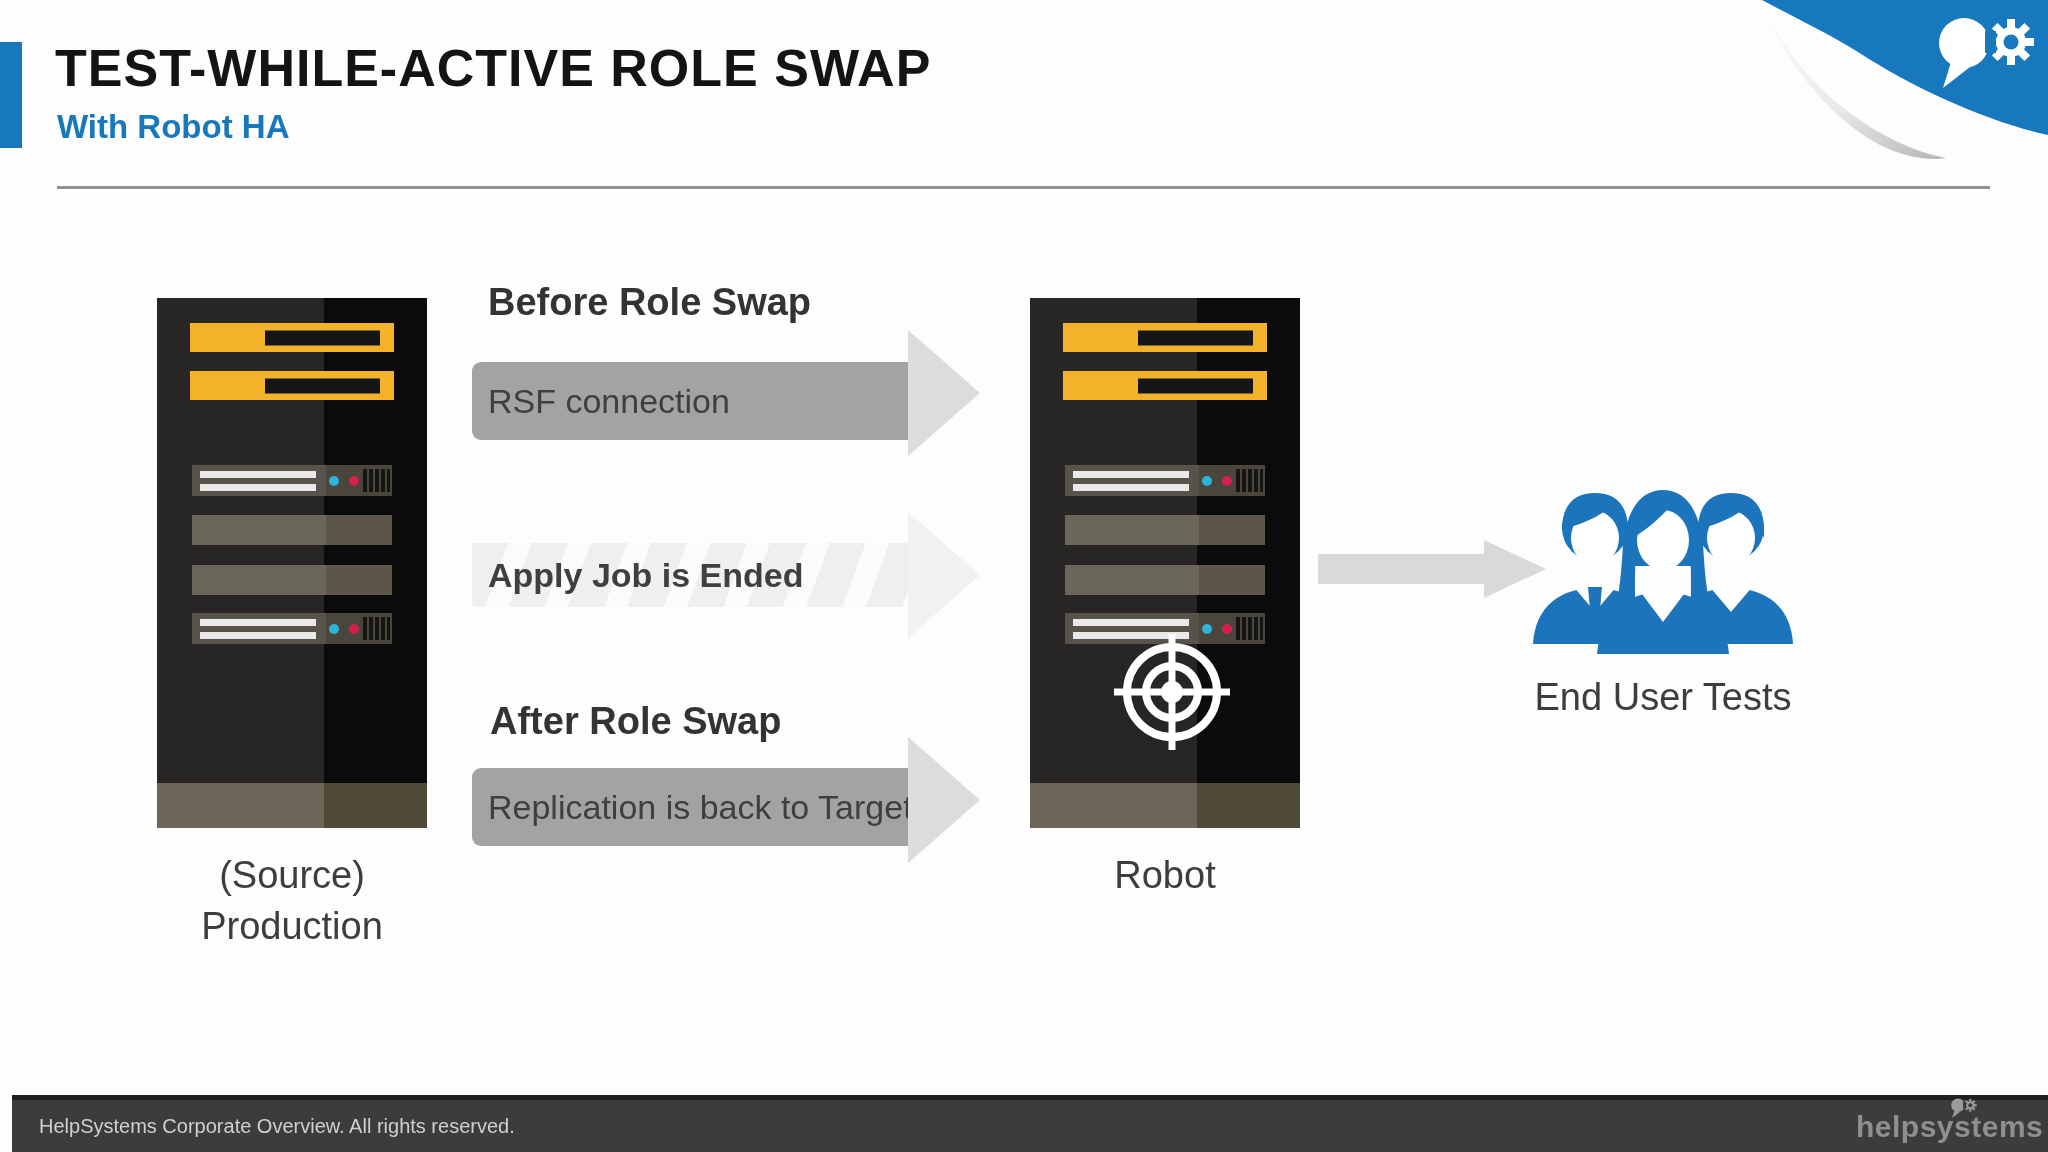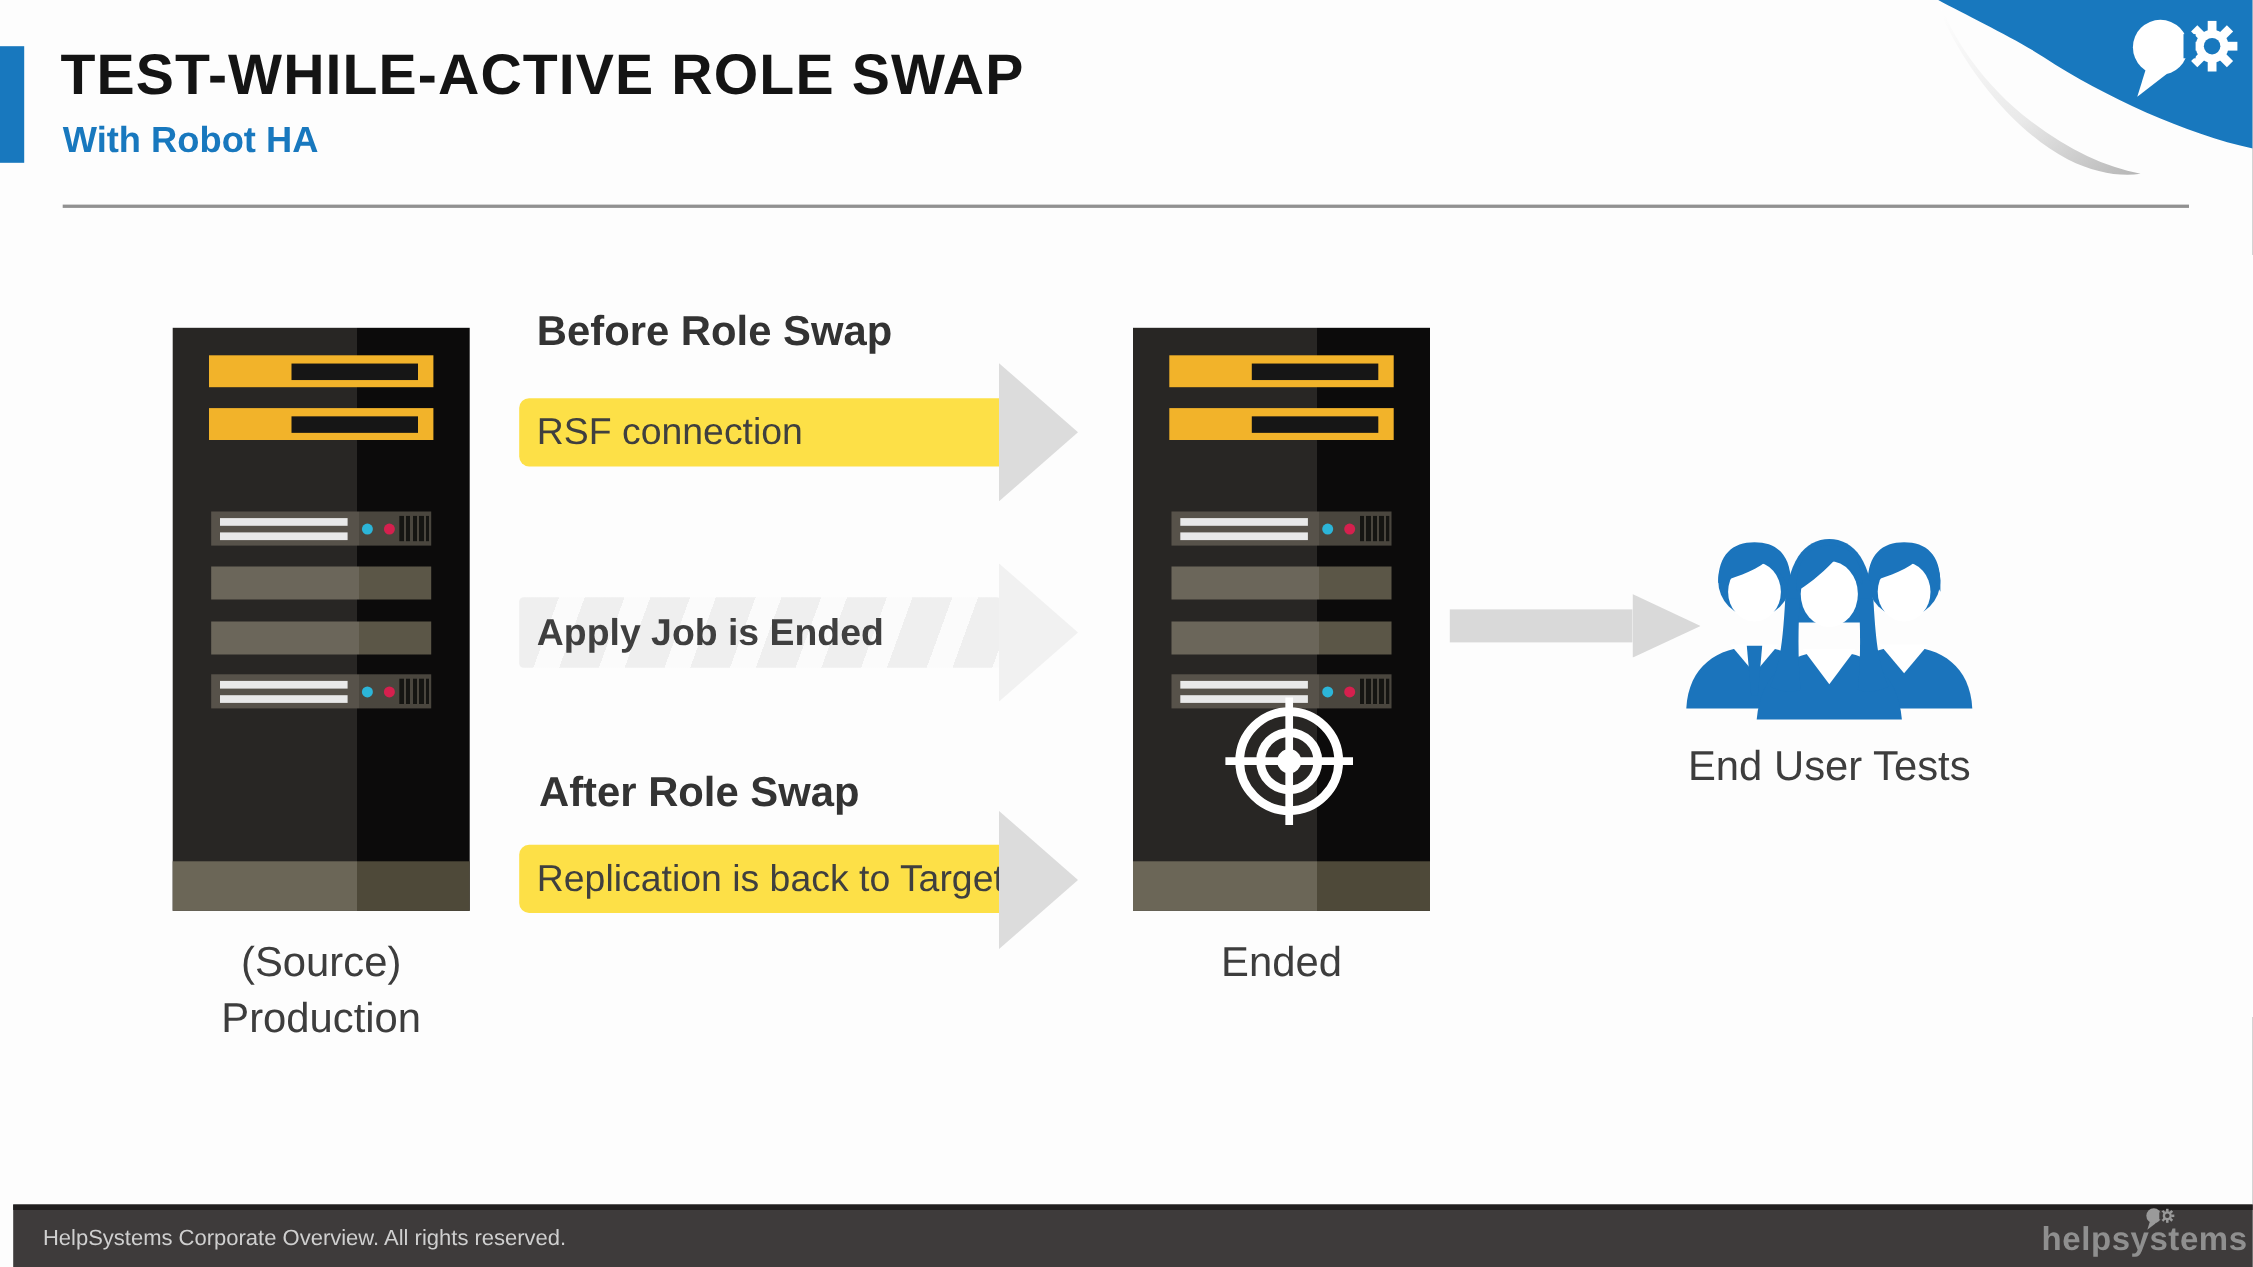--- a/index.html
+++ b/index.html
@@ -24,21 +24,21 @@
   .t-led{position:absolute;top:11px;width:10px;height:10px;border-radius:50%;}
   .t-led.cyan{left:137px;background:#2cb5d8;}
   .t-led.red{left:157px;background:#d5204e;}
   .t-vents{position:absolute;left:171px;top:4px;bottom:4px;width:27px;
     background:repeating-linear-gradient(90deg,#151512 0 4px,transparent 4px 6px);}
   .t-bar{position:absolute;left:35px;width:200px;height:30px;background:linear-gradient(90deg,#6b665a 0 67%,#5b5647 67%);}
   .t-base{position:absolute;left:0;bottom:0;width:100%;height:45px;background:linear-gradient(90deg,#6b6657 0 62%,#4e4939 62%);}
   .crosshair{position:absolute;left:80px;top:332px;width:124px;height:124px;}
   
   .flow-heading{position:absolute;font-size:38px;font-weight:700;color:#333;}
-  .arrow-body{position:absolute;left:472px;width:438px;height:62px;background:#fde047;border-radius:9px 0 0 9px;
+  .arrow-body{position:absolute;left:472px;width:438px;height:78px;background:#a3a3a3;border-radius:9px 0 0 9px;
     display:flex;align-items:center;padding-left:16px;box-sizing:border-box;font-size:34px;color:#3f3f3f;white-space:nowrap;}
   .arrow-head{position:absolute;left:908px;width:72px;height:126px;background:#dcdcdc;
     clip-path:polygon(0 0,100% 50%,0 100%);}
   .arrow-body.faded{background:repeating-linear-gradient(110deg,#efefef 0 34px,#fbfbfb 34px 56px);border-radius:4px;}
   .arrow-head.faded{background:#f1f1f1;}
   
   .node-label{position:absolute;font-size:38px;color:#3d3d3d;text-align:center;line-height:1.35;}
   
   .link-arrow-body{position:absolute;left:1318px;top:554px;width:166px;height:30px;background:#d9d9d9;}
   .link-arrow-head{position:absolute;left:1484px;top:540px;width:62px;height:58px;background:#d9d9d9;
@@ -151,21 +151,21 @@
     <div class="t-base"></div>
     <svg class="crosshair" viewBox="-62 -62 124 124">
       <circle r="45" fill="none" stroke="#ffffff" stroke-width="8"></circle>
       <circle r="26" fill="none" stroke="#ffffff" stroke-width="8"></circle>
       <circle r="11" fill="#ffffff"></circle>
       <line x1="0" y1="-58" x2="0" y2="58" stroke="#ffffff" stroke-width="7"></line>
       <line x1="-58" y1="0" x2="58" y2="0" stroke="#ffffff" stroke-width="7"></line>
     </svg>
   </div>
   <div class="node-label" style="left:1010px;top:850px;width:310px;">
-    <div>Ended</div>
+    <div>Robot</div>
   </div>
 
   <div class="flow-heading" style="left:488px;top:281px;">Before Role Swap</div>
   <div class="arrow-body" style="top:362px;">
     <span>RSF connection</span>
   </div>
   <div class="arrow-head" style="top:330px;"></div>
 
   <div class="arrow-body faded" style="top:543px;height:64px;font-weight:bold;">
     <span>Apply Job is Ended</span>

